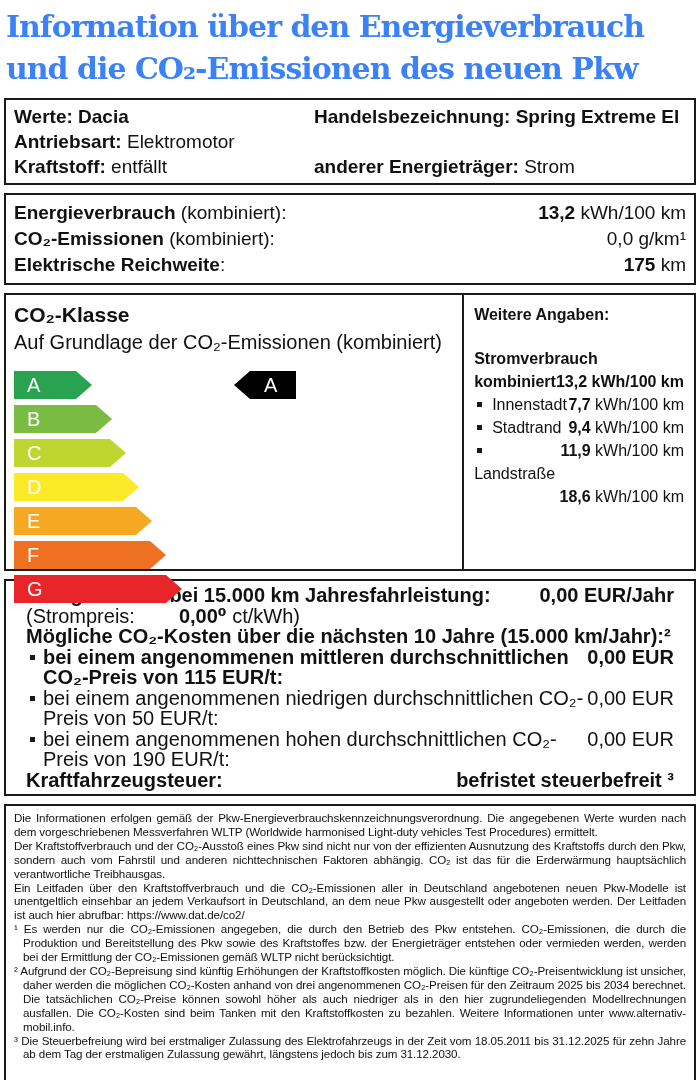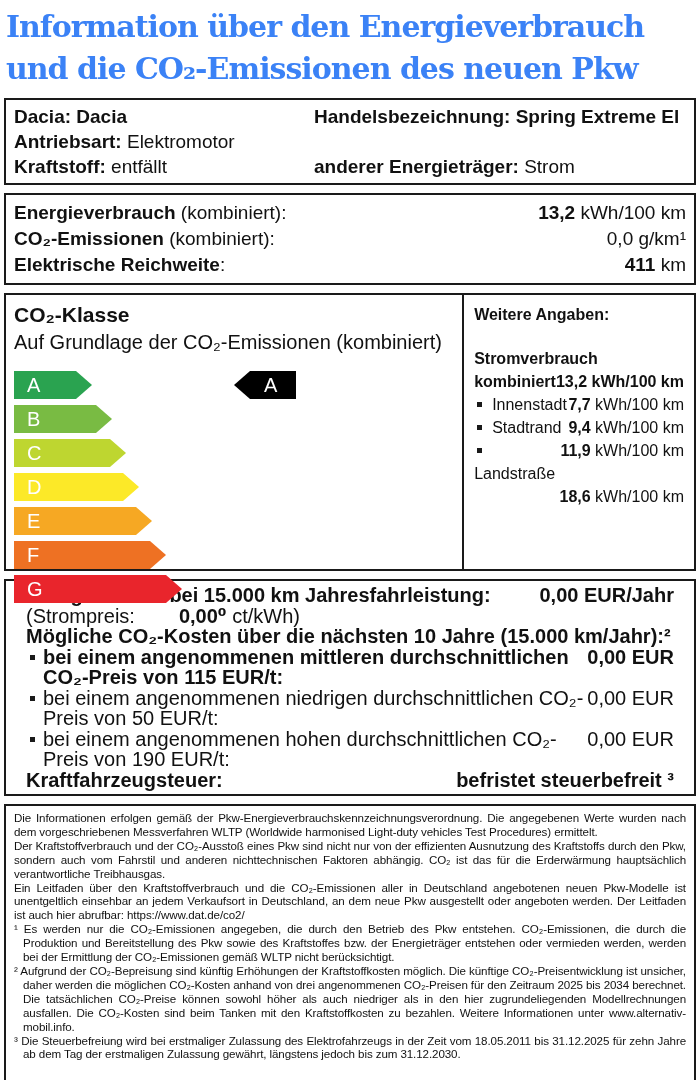--- a/index.html
+++ b/index.html
@@ -63,21 +63,21 @@
 <div class="page">
 
   <div class="title">
     <div>Information über den Energieverbrauch</div>
     <div>und die CO₂-Emissionen des neuen Pkw</div>
   </div>
 
   <div class="box veh">
     <div class="veh-grid">
       <div>
-        <span class="b">Dacia:</span>
+        <span class="b">Werte:</span>
         <span class="b">Dacia</span>
       </div>
       <div>
         <span class="b">Handelsbezeichnung:</span>
         <span class="b">Spring Extreme El</span>
       </div>
       <div>
         <span class="b">Antriebsart:</span>
         <span>Elektromotor</span>
       </div>
@@ -97,21 +97,21 @@
     <div class="cons-row">
       <span><span class="b">Energieverbrauch</span><span> (kombiniert):</span></span>
       <span class="right"><span class="b">13,2</span><span> kWh/100 km</span></span>
     </div>
     <div class="cons-row">
       <span><span class="b">CO₂-Emissionen</span><span> (kombiniert):</span></span>
       <span class="right"><span class="b"></span><span>0,0  g/km¹</span></span>
     </div>
     <div class="cons-row">
       <span><span class="b">Elektrische Reichweite</span><span>:</span></span>
-      <span class="right"><span class="b">411</span><span> km</span></span>
+      <span class="right"><span class="b">175</span><span> km</span></span>
     </div>
   </div>
 
   <div class="box co2box">
     <div class="co2-left">
       <div class="co2-head">CO₂-Klasse</div>
       <div class="co2-sub">Auf Grundlage der CO₂-Emissionen (kombiniert)</div>
       <div class="scale">
         <div class="scale-row">
             <div class="arrow" style="background-color: rgb(42, 163, 80); width: 78px;">

